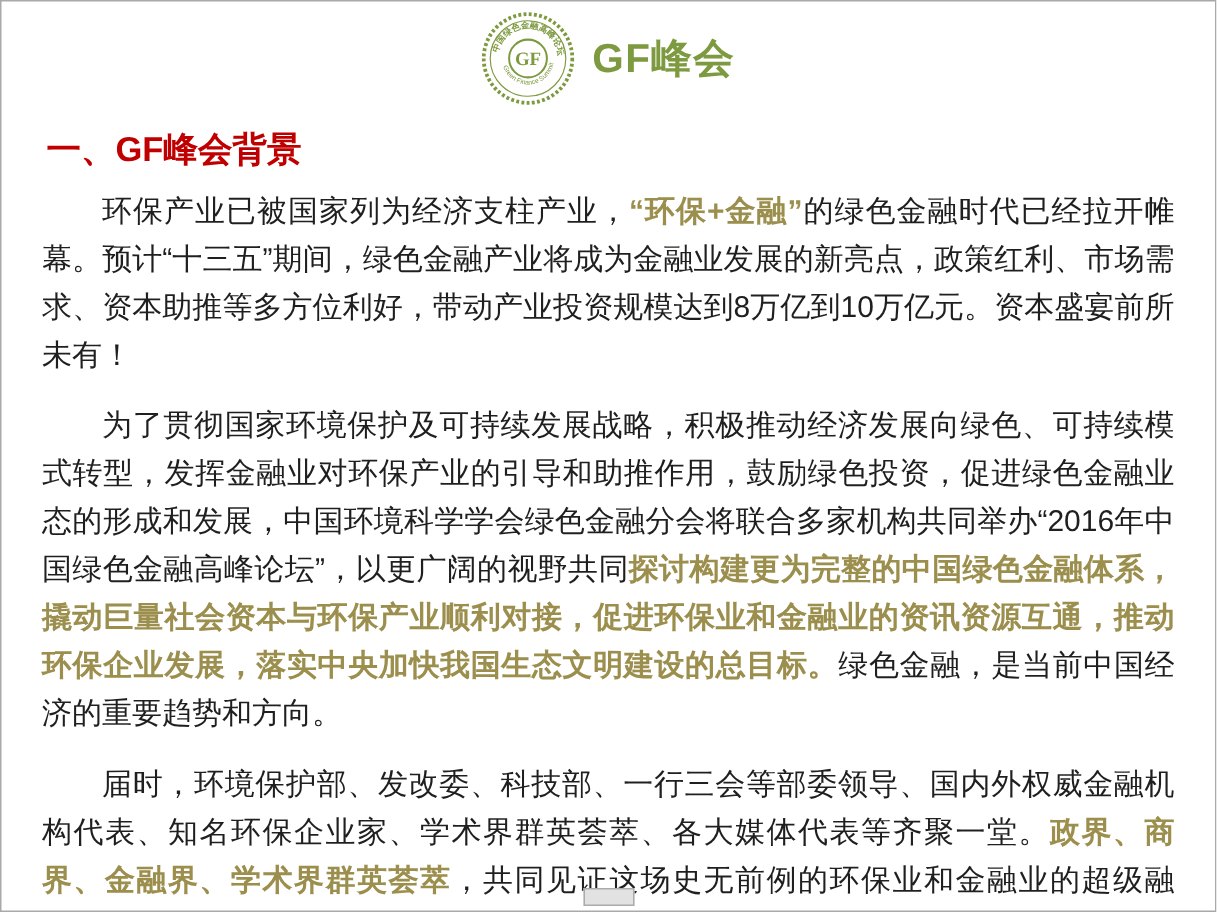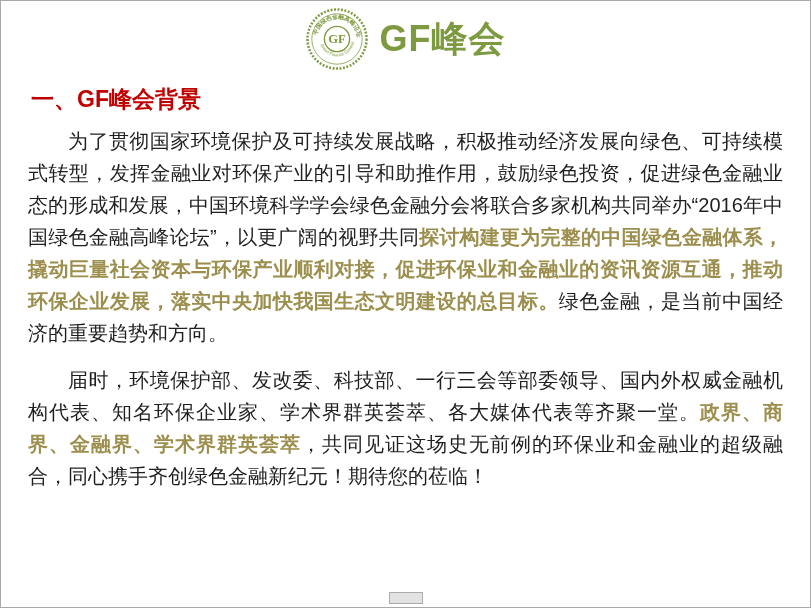--- a/index.html
+++ b/index.html
@@ -19,21 +19,21 @@
     display: flex;
     justify-content: center;
     align-items: center;
     padding-top: 7px;
     gap: 12px;
   }
 
   .logo { width: 62px; height: 62px; display: block; }
 
   .summit-title {
-    font-size: 36px;
+    font-size: 27px;
     font-weight: bold;
     color: var(--logo-green, #7e9a40);
     letter-spacing: 1px;
   }
 
   .section-heading {
     margin: 14px 0 0 30px;
     font-size: 23px;
     font-weight: bold;
     color: var(--heading-red, #c00000);
@@ -86,19 +86,20 @@
         <textPath href="#arcBot" startOffset="10%">Green Finance Summit</textPath>
       </text>
       <text x="32" y="36.5" font-size="13" font-weight="bold" text-anchor="middle" font-family="'Liberation Serif','DejaVu Serif',serif" fill="var(--logo-green, #7e9a40)">GF</text>
     </svg>
     <div class="summit-title">GF峰会</div>
   </div>
 
   <div class="section-heading">一、GF峰会背景</div>
 
   <div class="body-text" style="color: rgb(31, 31, 31);">
+      <p class="para"><span>环保产业已被国家列为经济支柱产业，</span><span class="hl">“环保+金融”</span><span>的绿色金融时代已经拉开帷幕。预计“十三五”期间，绿色金融产业将成为金融业发展的新亮点，政策红利、市场需求、资本助推等多方位利好，带动产业投资规模达到8万亿到10万亿元。资本盛宴前所未有！</span></p>
       <p class="para"><span>为了贯彻国家环境保护及可持续发展战略，积极推动经济发展向绿色、可持续模式转型，发挥金融业对环保产业的引导和助推作用，鼓励绿色投资，促进绿色金融业态的形成和发展，中国环境科学学会绿色金融分会将联合多家机构共同举办“2016年中国绿色金融高峰论坛”，以更广阔的视野共同</span><span class="hl">探讨构建更为完整的中国绿色金融体系，撬动巨量社会资本与环保产业顺利对接，促进环保业和金融业的资讯资源互通，推动环保企业发展，落实中央加快我国生态文明建设的总目标。</span><span>绿色金融，是当前中国经济的重要趋势和方向。</span></p>
       <p class="para"><span>届时，环境保护部、发改委、科技部、一行三会等部委领导、国内外权威金融机构代表、知名环保企业家、学术界群英荟萃、各大媒体代表等齐聚一堂。</span><span class="hl">政界、商界、金融界、学术界群英荟萃</span><span>，共同见证这场史无前例的环保业和金融业的超级融合，同心携手齐创绿色金融新纪元！期待您的莅临！</span></p>
     </div>
 
   <div class="bottom-thumb"></div>
 
 </div>
 
 </body></html>

